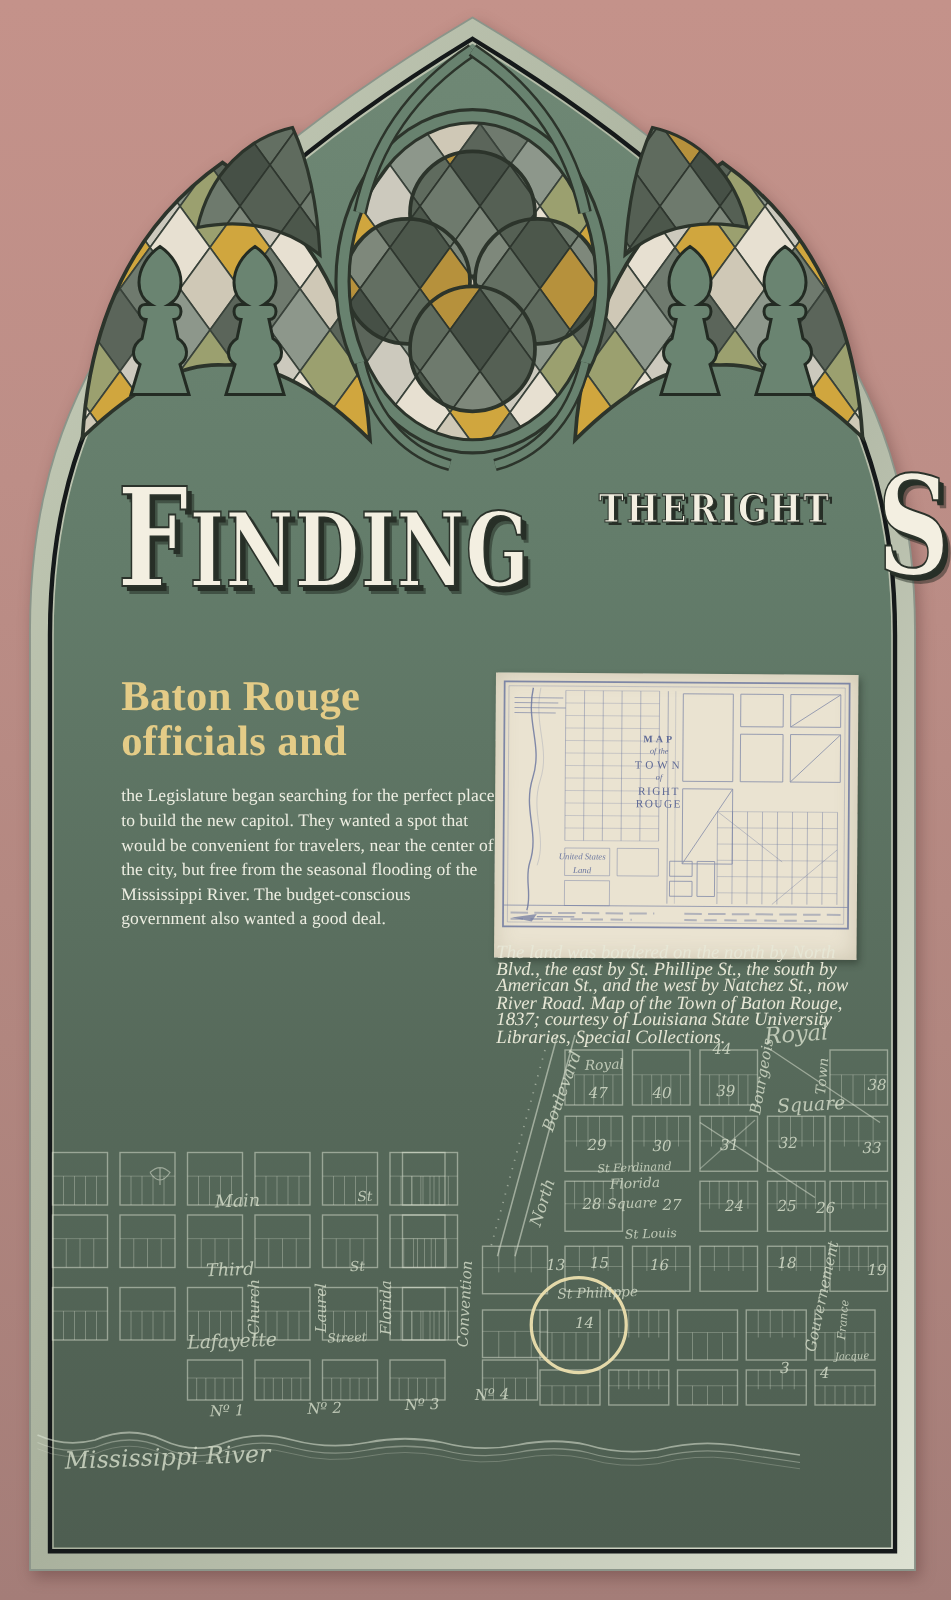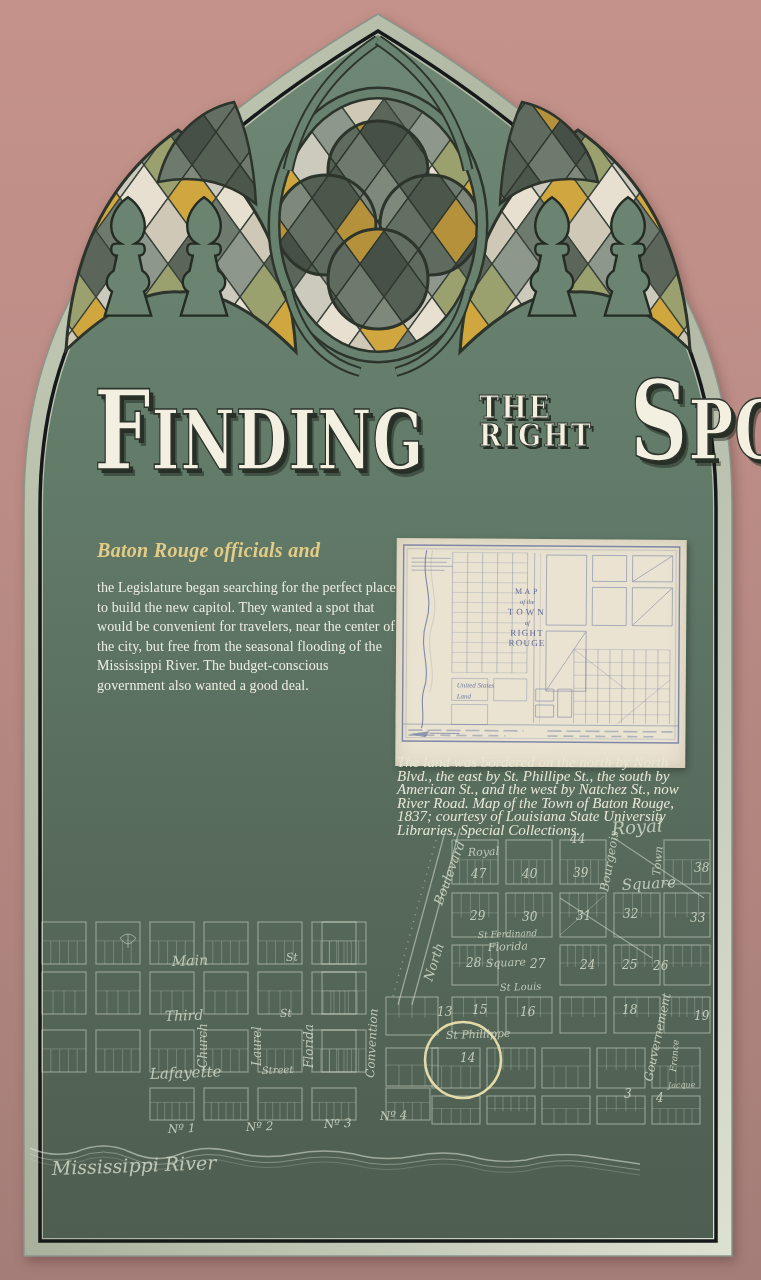--- a/index.html
+++ b/index.html
@@ -10,44 +10,44 @@
   #panel-svg{position:absolute;left:0;top:0;filter:drop-shadow(3px 5px 6px rgba(70,35,35,.35));}
 
   
   .title-wrap{position:absolute;left:94px;top:366px;width:578px;display:flex;align-items:flex-start;gap:27px;}
   .big-word{font-family:"DejaVu Serif", serif;font-weight:bold;color:#f3efe1;
             font-size:62px;letter-spacing:1px;display:inline-block;
             transform:scaleY(1.32) scaleX(.96);transform-origin:top left;
             -webkit-text-stroke:1.2px #2b332b;
             text-shadow:4px 3px 0 #272f27,6px 5px 0 rgba(25,32,25,.45);}
   .big-word::first-letter{font-size:1.34em;}
-  .mid-words{display:flex;flex-direction:column;margin:26px 10px 0 14px;line-height:1.02;}
+  .mid-words{display:flex;flex-direction:row;margin:26px 10px 0 14px;line-height:1.02;align-items:flex-end;}
   .mid-words span{font-family:"DejaVu Serif", serif;font-weight:bold;color:#f3efe1;
             font-size:27px;letter-spacing:2px;transform:scaleY(1.15);transform-origin:top left;
             -webkit-text-stroke:.8px #2b332b;text-shadow:3px 2px 0 #272f27;}
   .word-spot{margin-top:-10px;}
 
   
   .article{position:absolute;left:97px;top:540px;width:299px;color:#edeee2;}
-  .article h2{margin:0 0 9px 0;font-size:20px;line-height:1.05;color:#e4cc87;
-              font-family:"Liberation Serif", serif;font-weight:bold;letter-spacing:.3px;font-style:italic;}
+  .article h2{margin:0 0 9px 0;font-size:34px;line-height:1.05;color:#e4cc87;
+              font-family:"Liberation Serif", serif;font-weight:bold;letter-spacing:.3px;}
   .article p{margin:17px 0 19px 0;font-size:14px;line-height:19.6px;letter-spacing:.1px;}
 
   
   .inset-card{position:absolute;left:396px;top:539px;width:290px;height:228px;
               background:#eae3d1;transform:rotate(.4deg);
               box-shadow:2px 3px 6px rgba(30,40,30,.45), inset 0 0 18px rgba(120,110,80,.25);}
   .inset-title{position:absolute;left:96px;top:46px;width:70px;text-align:center;color:#5f6a96;}
   .inset-title div{font-family:"Liberation Serif", serif;margin:2px 0;}
-  .imt-0{font-size:8px;letter-spacing:2.5px;}
+  .imt-0{font-size:8px;letter-spacing:2.5px;font-weight:bold;}
   .imt-1{font-size:6.5px;font-style:italic;}
   .imt-2{font-size:9px;letter-spacing:3px;}
   .imt-3{font-size:6.5px;font-style:italic;}
   .imt-4{font-size:9px;letter-spacing:1.2px;}
-  .land-label{position:absolute;left:61px;top:142px;width:52px;
+  .land-label{position:absolute;left:44px;top:142px;width:52px;text-align:center;
               font-size:7px;font-style:italic;color:#6d78a0;line-height:1.5;}
   .inset-caption{position:absolute;left:397px;top:756px;width:288px;
               font-size:15px;font-style:italic;line-height:13.6px;color:#e7e7d6;font-family:Liberation Serif, serif;}
 
   
   .maplabel{fill:#d6decb;opacity:.82;font-family:"DejaVu Serif", serif;font-style:italic;}
   .mapnum{fill:#d6decb;opacity:.85;font-family:"DejaVu Serif", serif;font-style:italic;}
 </style>
 </head>
 <body>

